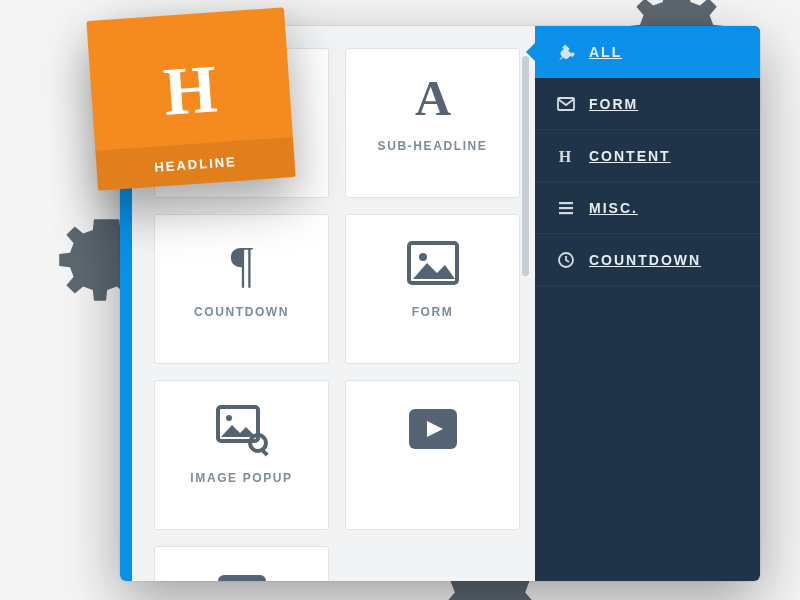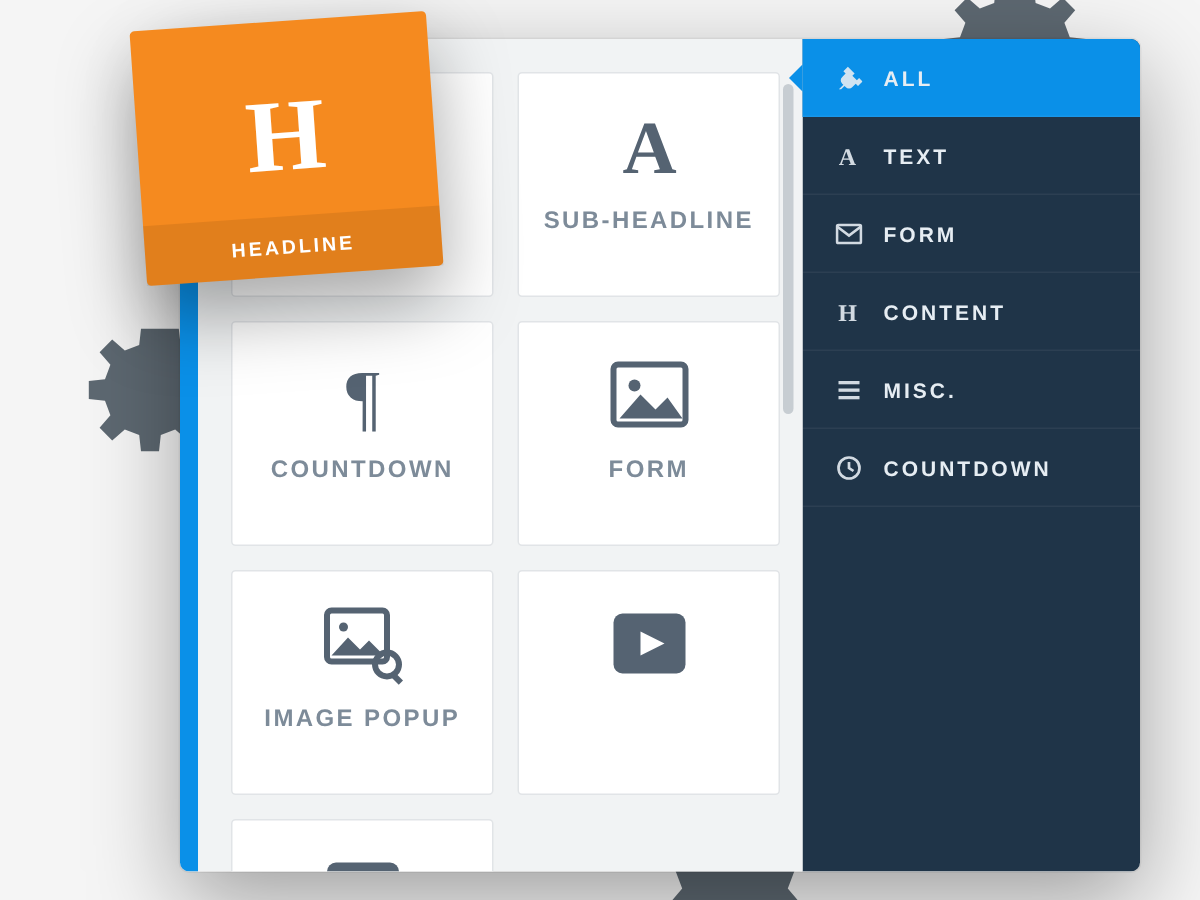--- a/index.html
+++ b/index.html
@@ -72,21 +72,21 @@
   .card-icon {
     width: 60px;
     height: 60px;
     display: flex;
     align-items: center;
     justify-content: center;
     margin-bottom: 12px;
   }
   .card-icon svg { width: 56px; height: 56px; fill: #556372; }
   .card-label {
-    font-size: 16px;
+    font-size: 12px;
     letter-spacing: 1.6px;
     font-weight: 700;
     color: #7d8b99;
     text-align: center;
     padding: 0 8px;
   }
 
   
   .fake-scroll {
     position: absolute;
@@ -112,20 +112,21 @@
     gap: 14px;
     padding: 0 22px;
     height: 52px;
     color: #e6edf3;
     font-weight: 800;
     font-size: 14px;
     letter-spacing: 2px;
     border-bottom: 1px solid rgba(255,255,255,0.06);
     cursor: pointer;
     position: relative;
+    text-decoration: underline;
   }
   .cat-item.active {
     background: #0a90e8;
   }
   .cat-item.active::before {
     content: "";
     position: absolute;
     left: -9px;
     top: 50%;
     transform: translateY(-50%);
@@ -263,28 +264,20 @@
   </div>
 
   <div class="catbar" id="catbar">
       <div class="cat-item active">
         <span class="cat-icon">
           <svg viewBox="0 0 18 18">
             <use href="#s-plug"></use>
           </svg>
         </span>
         <span class="cat-label">ALL</span>
-      </div>
-      <div class="cat-item">
-        <span class="cat-icon">
-          <svg viewBox="0 0 18 18">
-            <use href="#s-text"></use>
-          </svg>
-        </span>
-        <span class="cat-label">TEXT</span>
       </div>
       <div class="cat-item">
         <span class="cat-icon">
           <svg viewBox="0 0 18 18">
             <use href="#s-envelope"></use>
           </svg>
         </span>
         <span class="cat-label">FORM</span>
       </div>
       <div class="cat-item">

